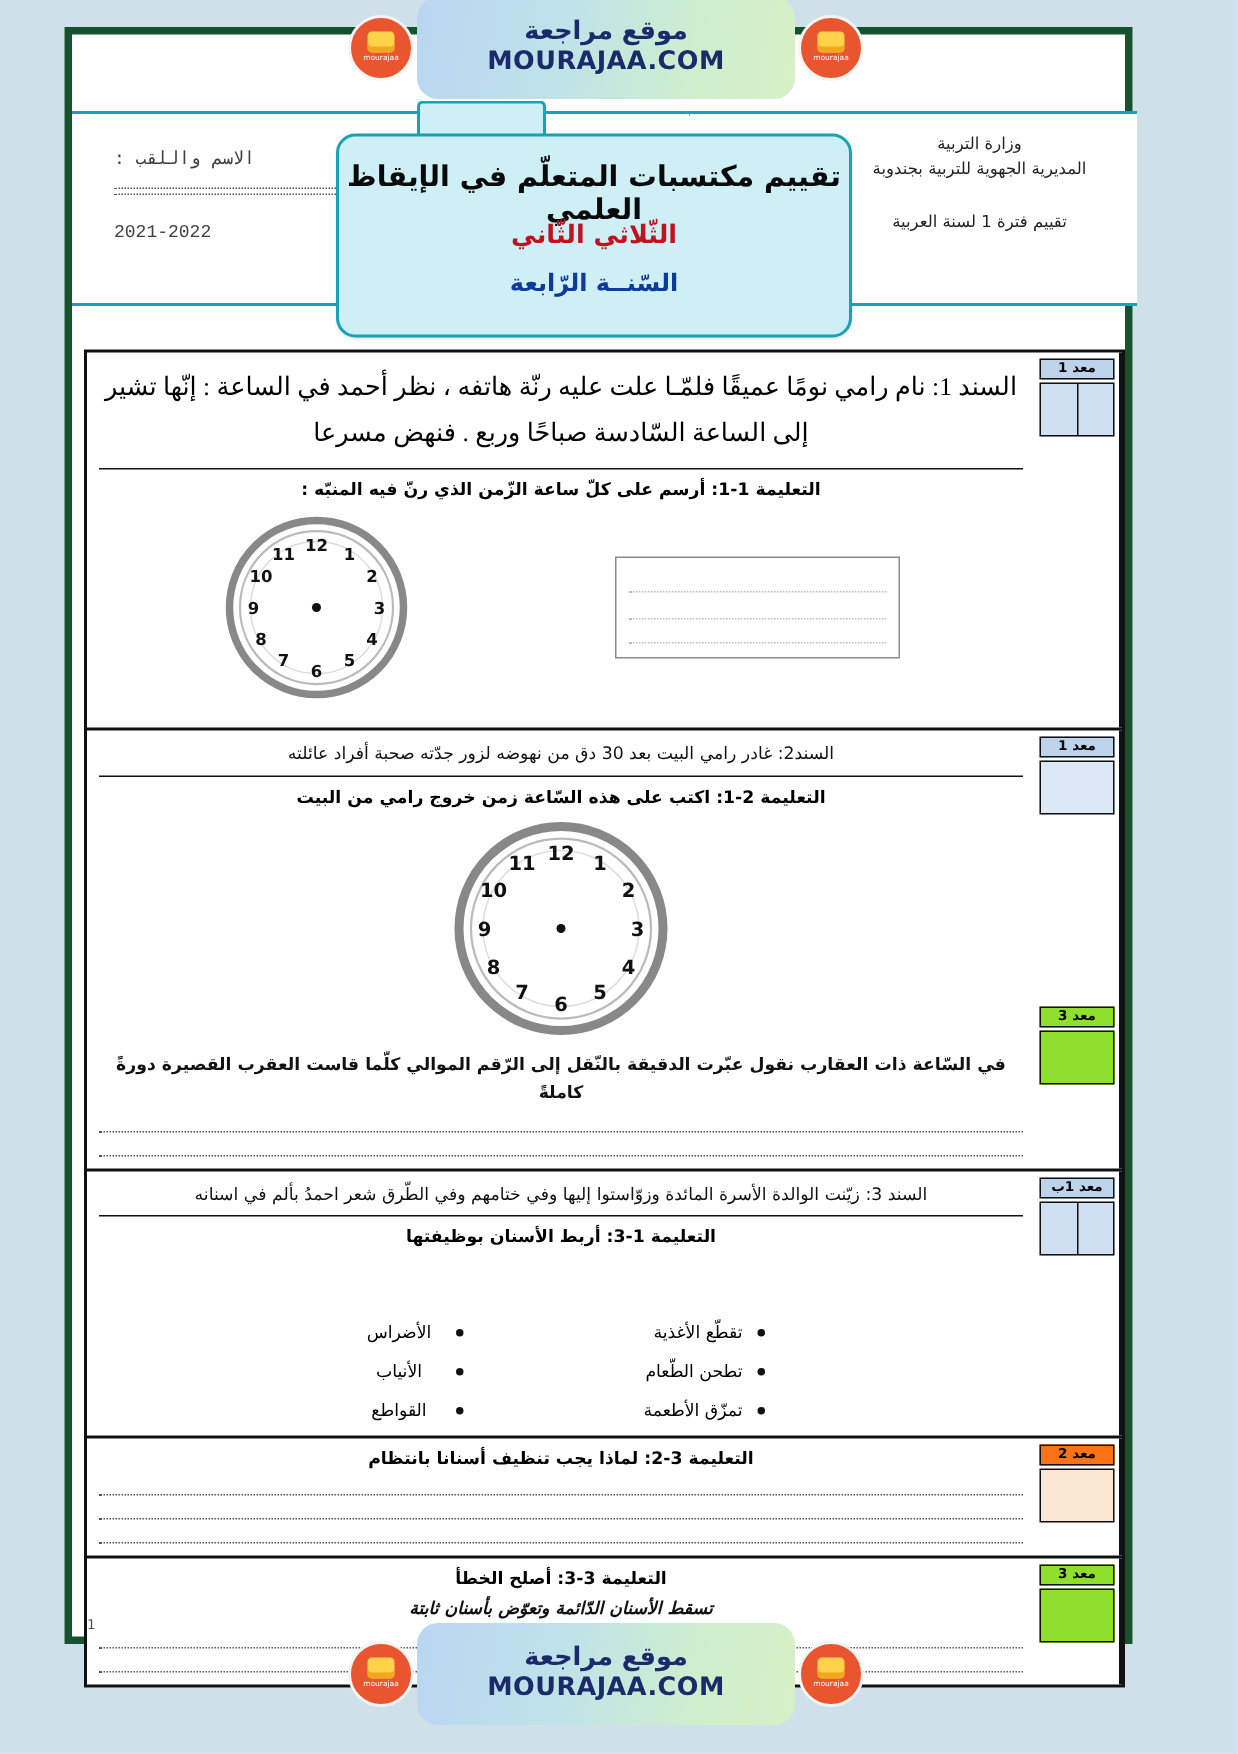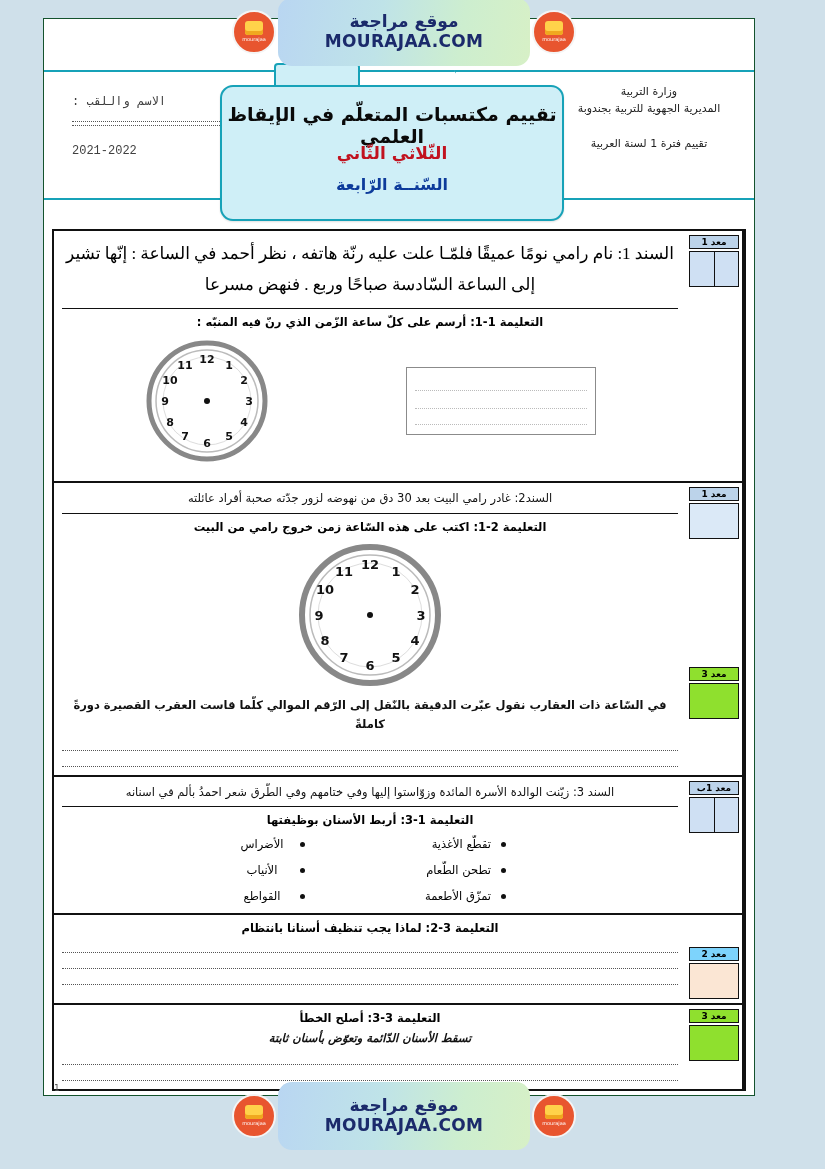--- a/index.html
+++ b/index.html
@@ -14,21 +14,21 @@
     width: 825px; height: 1169px;
     background: #cfe0ea;
     overflow: hidden;
   }
   
   .sheet {
     position: absolute;
     left: 43px; top: 18px;
     width: 712px; height: 1078px;
     background: #ffffff;
-    border: 1px solid #14532d;
+    border: 5px solid #14532d;
   }
   
   .wm {
     position: absolute;
     z-index: 40;
     display: flex; align-items: center; justify-content: center;
   }
   .wm-top { left: 228px; top: 2px; width: 352px; height: 60px; }
   .wm-bot { left: 228px; top: 1085px; width: 352px; height: 62px; }
   .wm-plate {
@@ -131,21 +131,21 @@
     padding: 4px 3px;
     display: flex; flex-direction: column; align-items: center;
   }
   .score-tag {
     width: 50px; text-align: center; font-size: 9px; font-weight: bold;
     border: 1px solid #111; padding: 1px 0; margin-bottom: 2px;
     background: #fff;
   }
   .score-tag.blue { background:#bcd3ea; }
   .score-tag.green { background:#8fe02e; }
-  .score-tag.tan  { background:#7dd3fc;margin-top:28px; }
+  .score-tag.tan  { background:#f97316; }
   .score-box {
     width: 50px; height: 36px; border: 1px solid #111; background: #fff;
     display: flex;
   }
   .score-box.split > div { flex: 1; border-left: 1px solid #111; }
   .score-box.split > div:last-child { border-left: none; }
   .score-box.blue { background: #cfe0f3; }
   .score-box.green { background: #8fe02e; }
   .score-box.tan { background: #fbe6d4; }
   .score-box.lightblue { background:#dbe9f7; }
@@ -171,21 +171,21 @@
     width: 190px; height: 68px; border: 1px solid #8b8b8b; background: #fff;
     position: relative;
   }
   .ansbox .l { position: absolute; left: 8px; right: 8px; border-bottom: 1px dotted #bbb; }
 
   
   .match {
     display: flex; justify-content: center; gap: 120px; padding: 6px 30px 2px 30px;
     font-size: 11.5px;
   }
-  .match-col { display: flex; flex-direction: column; gap: 12px; }
+  .match-col { display: flex; flex-direction: column; gap: 12px; margin-top: 40px; }
   .match-item { display: flex; align-items: center; gap: 10px; }
   .bullet { width: 5px; height: 5px; border-radius: 50%; background: #111; display: inline-block; }
   .mlabel { min-width: 56px; text-align: center; }
 
   .pagenum {
     position: absolute; left: 10px; bottom: 2px; font-size: 9px; color: #555;
   }
 </style>
 </head>
 <body>

